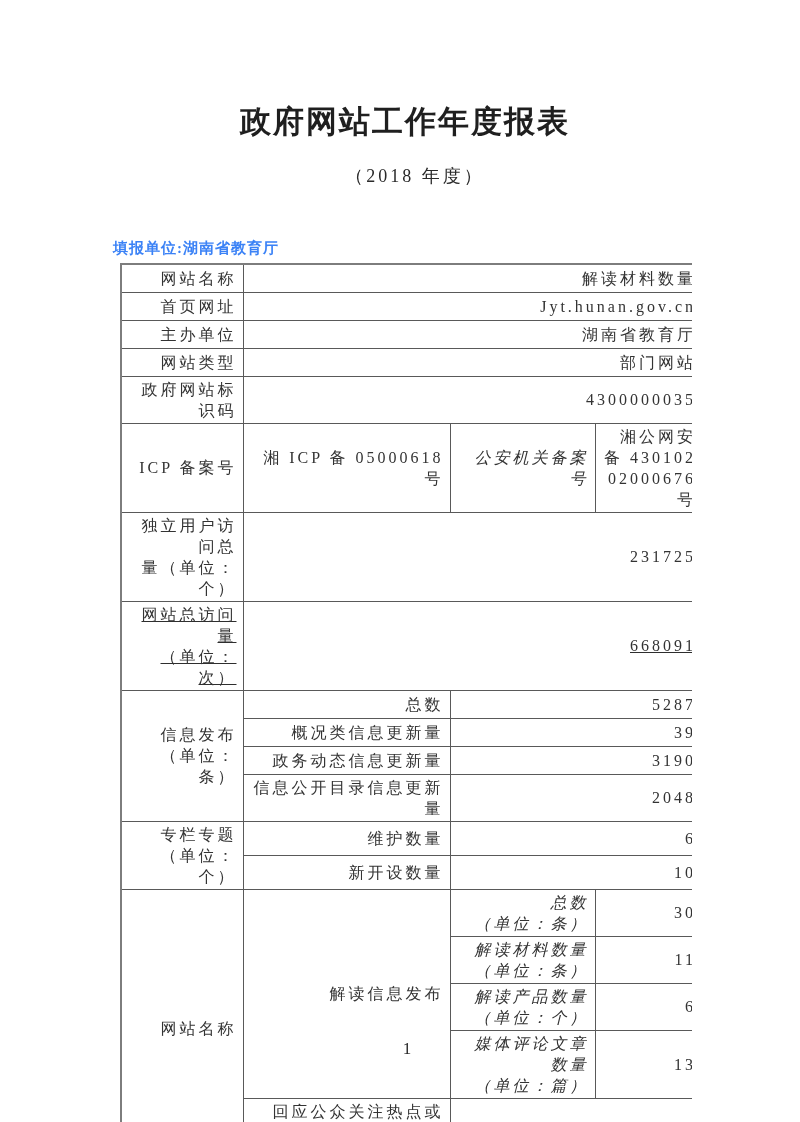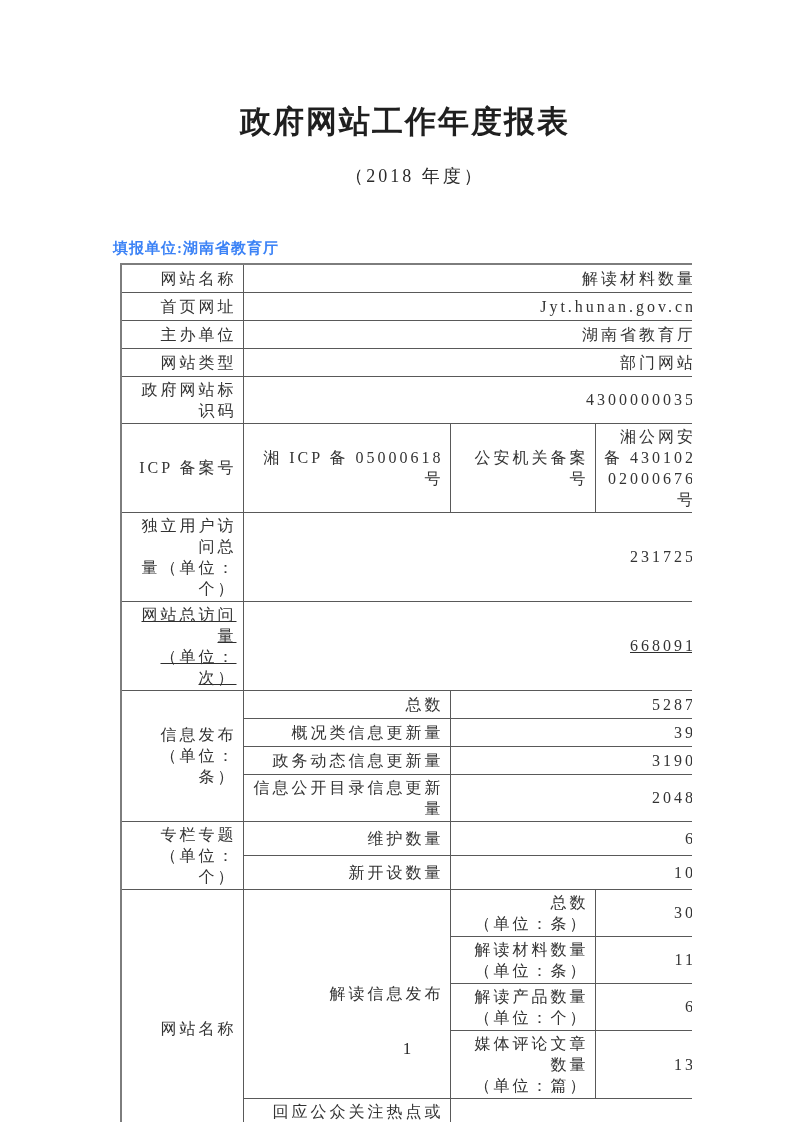--- a/index.html
+++ b/index.html
@@ -59,21 +59,21 @@
     text-align: right;
     font-size: 16px;
     line-height: 21px;
     letter-spacing: 3px;
     padding: 2px 6px;
     white-space: pre-line;
     color: #333333;
   }
   td.c1 { letter-spacing: 2px; padding: 2px 4px; }
   td.lh26 { line-height: 26px; }
-  td.sub { letter-spacing: 2px; }
+  td.sub { letter-spacing: 2px; font-style: italic; }
   td.ls1 { letter-spacing: 1px; }
   td.ls2 { letter-spacing: 2px; margin-left: 28px; }
   td.break { word-break: break-all; letter-spacing: 1px; padding: 2px 4px; }
   tr.r28 { height: 28px; }
   tr.r64 { height: 64px; }
   tr.r54 { height: 54px; }
   tr.r52 { height: 52px; text-decoration: underline; }
   tr.r45 { height: 45px; }
   tr.r69 { height: 69px; }
   .page-number {

